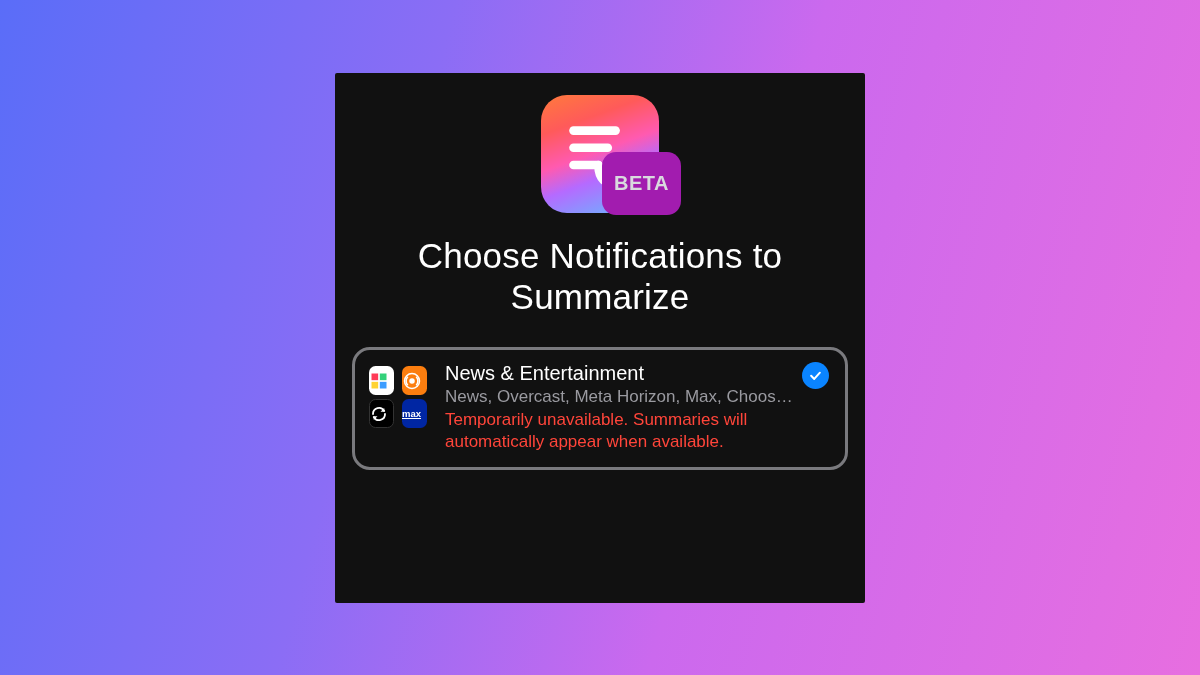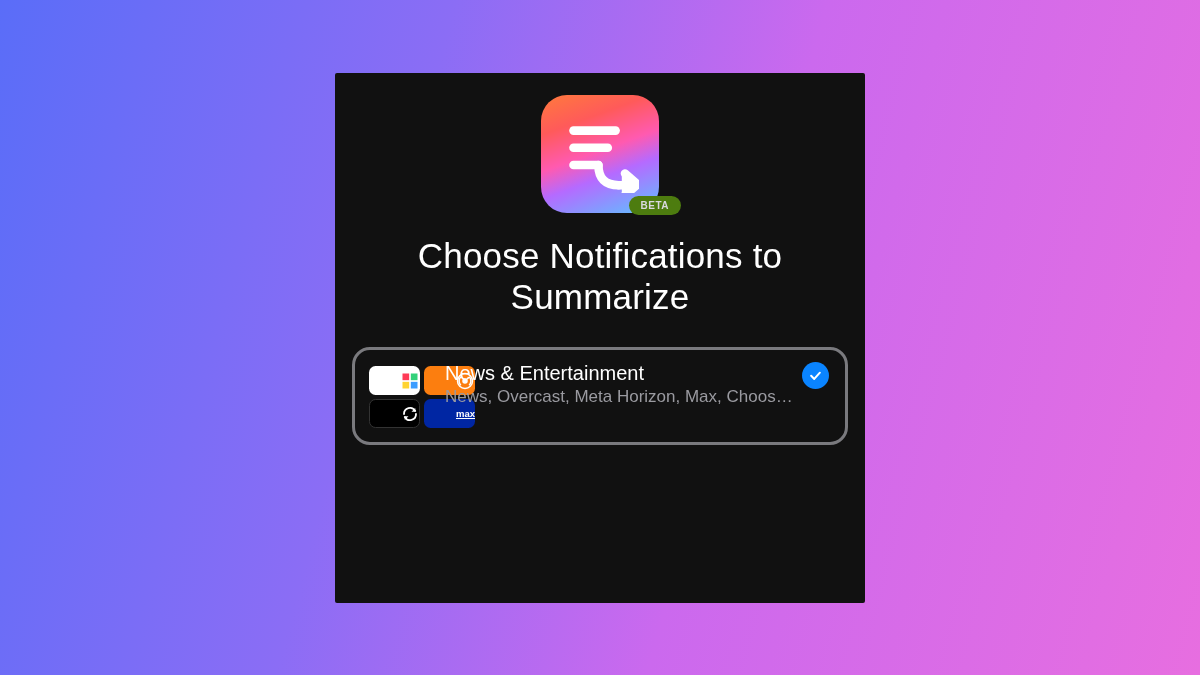--- a/index.html
+++ b/index.html
@@ -38,26 +38,26 @@
     background: linear-gradient(160deg, #ff7a3c 0%, #ff5a5a 25%, #ff5ab0 48%, #b56aff 65%, #5dc2ff 100%);
     display: flex;
     align-items: center;
     justify-content: center;
   }
   .feature-glyph { width: 78px; height: 78px; }
   .beta-badge {
     position: absolute;
     right: -22px;
     bottom: -2px;
-    background: #4d7c0f;
+    background: #a21caf;
     color: #d9d9de;
-    font-size: 10px;
+    font-size: 20px;
     font-weight: 600;
     letter-spacing: .5px;
-    padding: 4px 12px;
+    padding: 20px 12px;
     border-radius: 14px;
   }
   .title {
     margin-top: 22px;
     text-align: center;
     font-size: 35px;
     font-weight: 400;
     line-height: 1.18;
     letter-spacing: .2px;
   }
@@ -85,26 +85,26 @@
     width: 62px;
     height: 62px;
     display: grid;
     grid-template-columns: 1fr 1fr;
     grid-template-rows: 1fr 1fr;
     gap: 4px;
     flex-shrink: 0;
     margin-top: 4px;
   }
   .app-icon {
-    width: 51px;
+    width: 25px;
     height: 29px;
     border-radius: 6.5px;
     display: flex;
     align-items: center;
-    justify-content: flex-end;
+    justify-content: flex-start;
     text-decoration: underline;
   }
   .app-news { background: #fff; }
   .app-overcast { background: #fc7e0f; }
   .app-sync { background: #000; border: 1px solid #333; }
   .app-max { background: #0026a3; color: #fff; font-size: 9.5px; font-weight: 700; }
   .card-body { flex: 1; min-width: 0; padding-right: 34px; }
   .card-title { font-size: 20px; font-weight: 400; color: #fff; }
   .card-apps {
     font-size: 17px;
@@ -189,20 +189,21 @@
         </svg>
       </div>
       <div class="app-icon app-max">
         <span>max</span>
       </div>
     </div>
 
     <div class="card-body">
       <div class="card-title">News &amp; Entertainment</div>
       <div class="card-apps">News, Overcast, Meta Horizon, Max, Choose…</div>
+      <div class="card-warning">Temporarily unavailable. Summaries will automatically appear when available.</div>
     </div>
 
     <div class="check-badge">
       <svg viewBox="0 0 24 24" stroke="#fff" stroke-width="3.2" fill="none" stroke-linecap="round" stroke-linejoin="round">
         <polyline points="5,12.5 10,17.5 19,7.5"></polyline>
       </svg>
     </div>
 
   </div>
 

